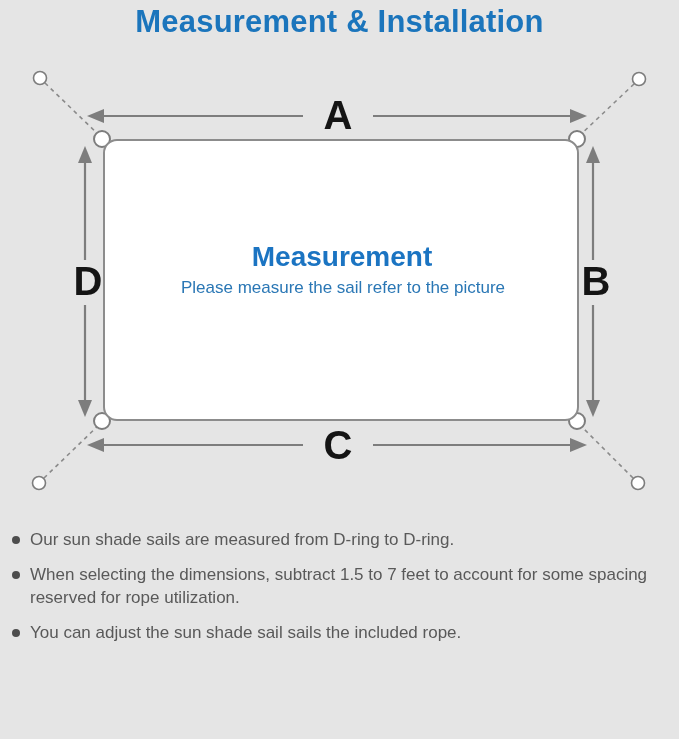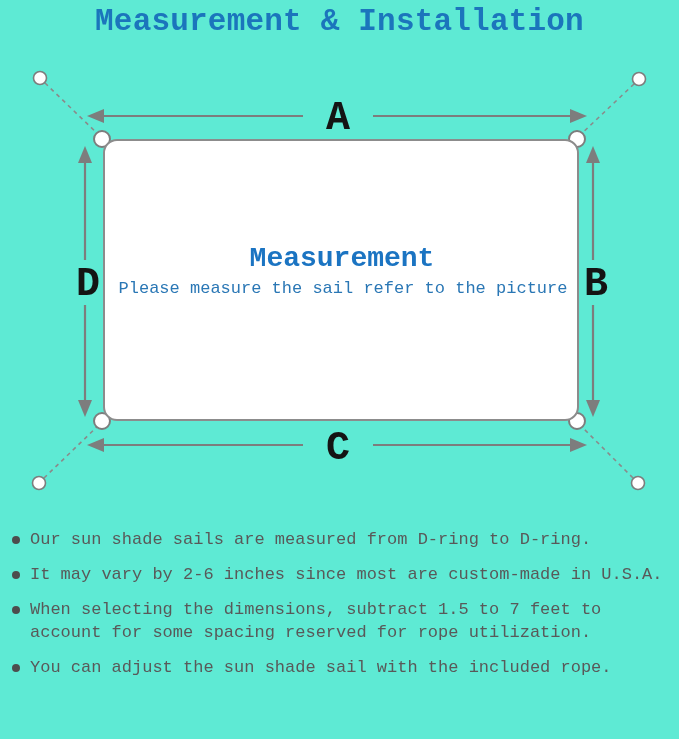--- a/index.html
+++ b/index.html
@@ -1,21 +1,21 @@
 <!DOCTYPE html>
 <html><head>
 <meta charset="utf-8">
 <style>
   html,body{margin:0;padding:0;}
   body{
     width:679px;height:739px;background:#ffffff;overflow:hidden;
     font-family:"Liberation Sans",sans-serif;
     -webkit-font-smoothing:antialiased;
   }
-  .page{position:relative;width:679px;height:739px;background:#5eead4;font-family:Liberation Mono, monospace;}
+  .page{position:relative;width:679px;height:739px;background:#e5e5e5;}
   .title{
     height:51px;padding-top:4px;box-sizing:content-box;
     text-align:center;font-size:31px;font-weight:700;color:#1b75bc;
     letter-spacing:.2px;
   }
   .diagram-svg{display:block;width:679px;height:460px;}
   .bullets{
     list-style:none;margin:0;padding:13px 6px 0 12px;
   }
   .bullets li{
@@ -98,25 +98,21 @@
     <text x="343" y="293" text-anchor="middle" font-size="17" fill="#2a77b5">Please measure the sail refer to the picture</text>
   </svg>
 
   <ul class="bullets">
     <li>
       <span class="dot"></span>
       <span class="li-text">Our sun shade sails are measured from D-ring to D-ring.</span>
     </li>
     <li>
       <span class="dot"></span>
-      <span class="li-text">It may vary by 2-6 inches since most are custom-made in U.S.A.</span>
-    </li>
-    <li>
-      <span class="dot"></span>
       <span class="li-text">When selecting the dimensions, subtract 1.5 to 7 feet to account for some spacing reserved for rope utilization.</span>
     </li>
     <li>
       <span class="dot"></span>
-      <span class="li-text">You can adjust the sun shade sail with the included rope.</span>
+      <span class="li-text">You can adjust the sun shade sail sails the included rope.</span>
     </li>
   </ul>
 
 </div>
 
 </body></html>

